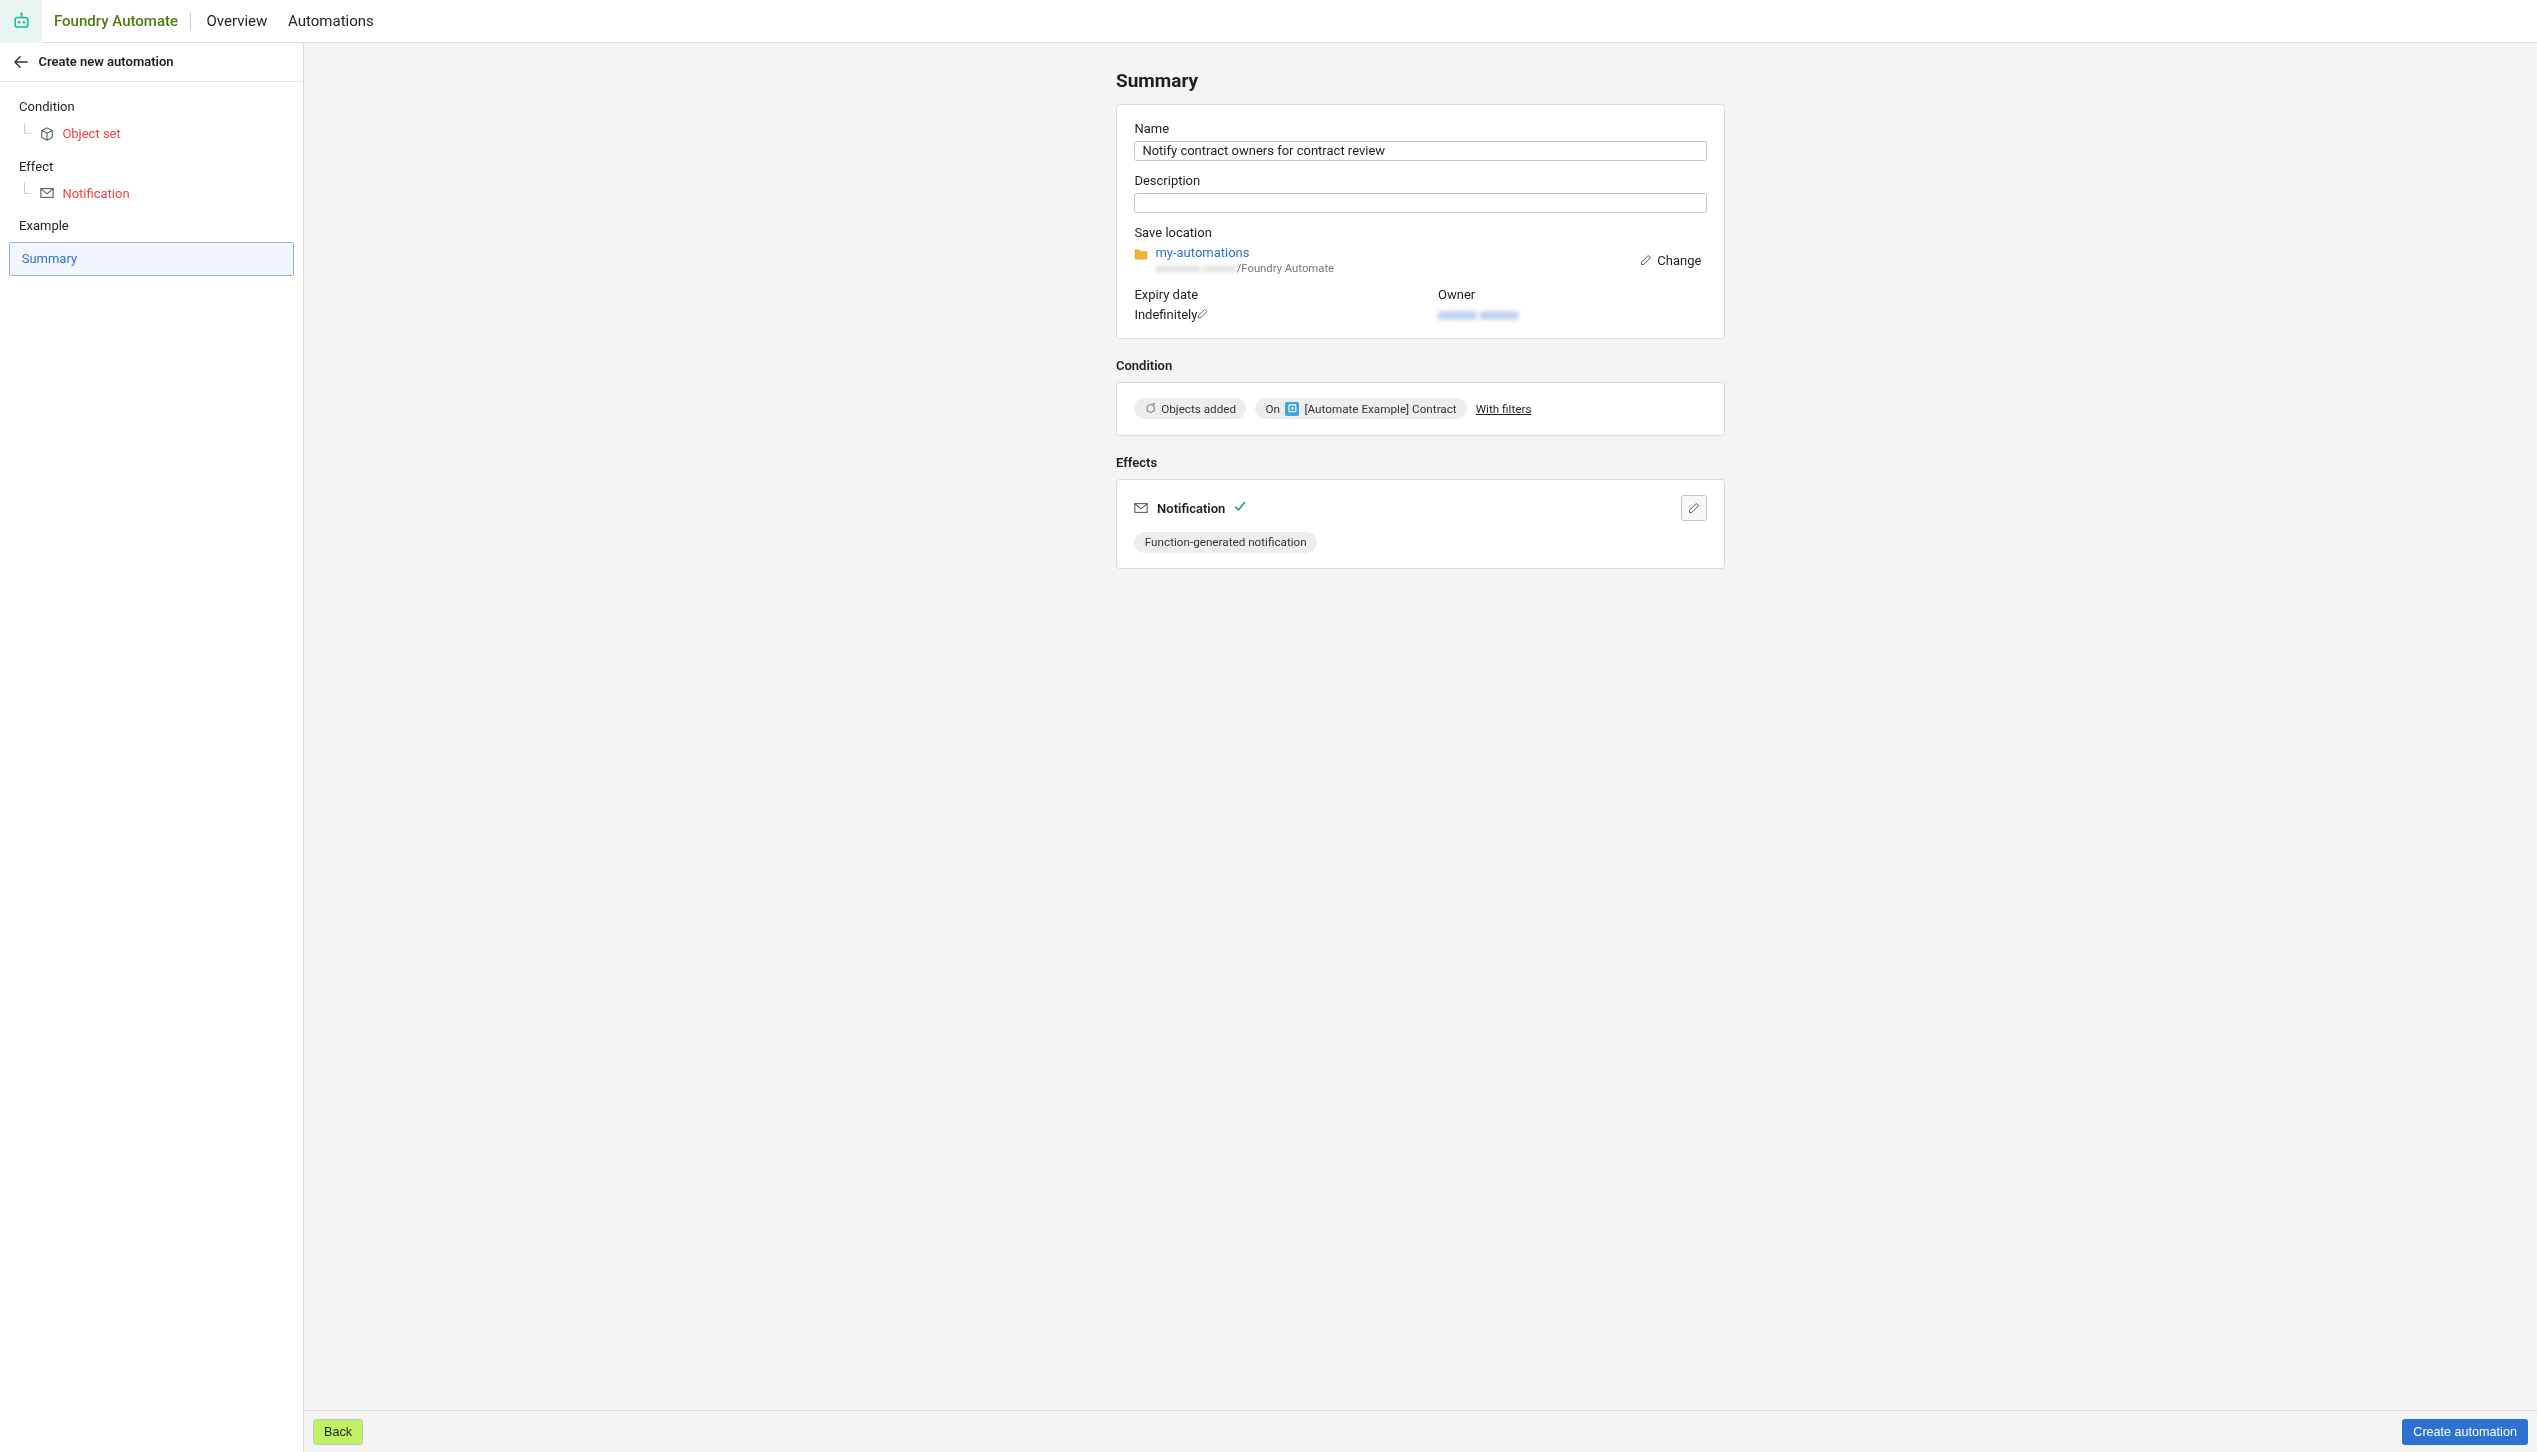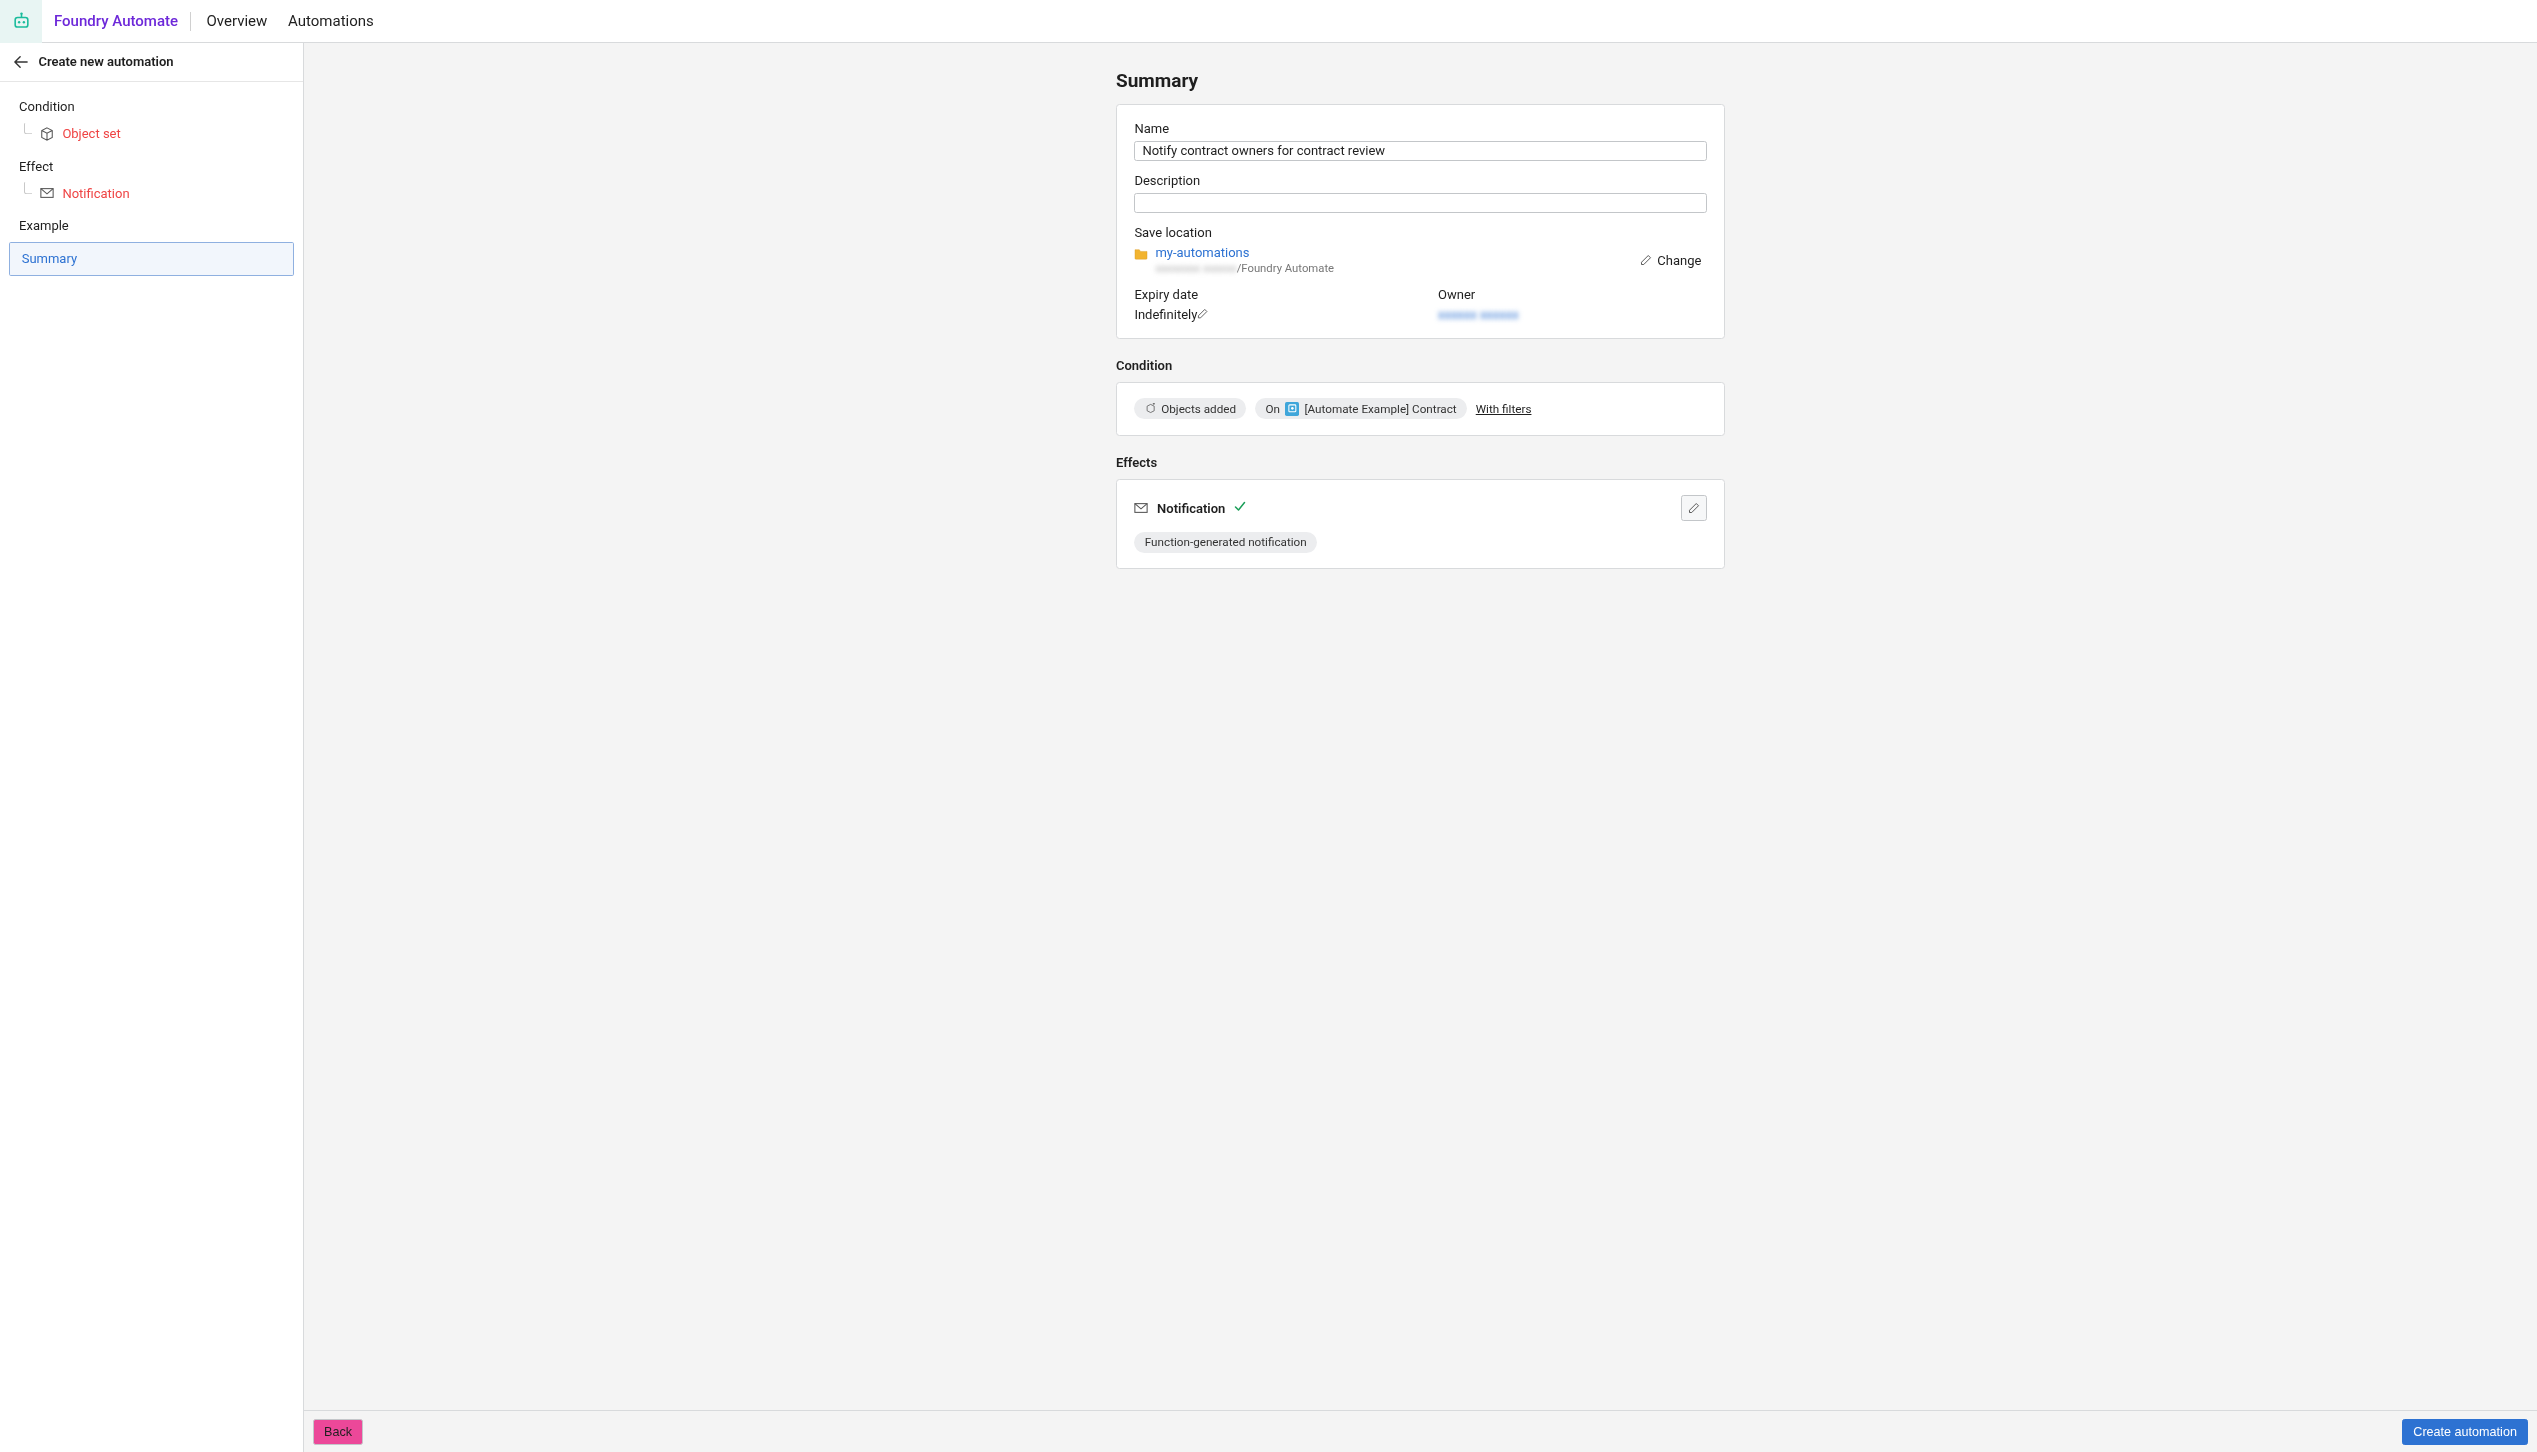--- a/index.html
+++ b/index.html
@@ -3,21 +3,21 @@
 <meta charset="utf-8">
 <style>
   * { box-sizing: border-box; margin: 0; padding: 0; }
   html, body { height: 100%; font-family: -apple-system, BlinkMacSystemFont, "Segoe UI", Roboto, Helvetica, Arial, sans-serif; font-size: 12px; color: #1f1f1f; }
   body { display: flex; flex-direction: column; background: #f4f4f4; }
 
   
   .topbar { display: flex; align-items: center; height: 43px; background: #fff; border-bottom: 0.9px solid #d8dadc; }
   .app-icon-wrap { width: 42px; height: 43px; display: flex; align-items: center; justify-content: center; background: #e8f5f3; }
   .app-icon-wrap svg { width: 19px; height: 19px; }
-  .app-title { font-size: 15px; font-weight: 500; padding: 0 12px; color: #6d28d9; }
+  .app-title { font-size: 15px; font-weight: 500; padding: 0 12px; color: #4d7c0f; }
   .vsep { width: 0.9px; height: 19px; background: #d0d0d0; margin: 0 5.2px 0 0; }
   .nav-link { font-size: 15px; padding: 0 10.4px; color: #1f1f1f; cursor: pointer; }
 
   
   .content { flex: 1; display: flex; min-height: 0; }
 
   
   .sidebar { width: 304px; background: #fff; border-right: 0.9px solid #d8dadc; display: flex; flex-direction: column; }
   .side-header { display: flex; align-items: center; gap: 10.4px; padding: 11.3px 14px; border-bottom: 0.9px solid #e6e6e6; }
   .side-header svg { width: 14px; height: 14px; }
@@ -67,21 +67,21 @@
   .pill-row { display: flex; align-items: center; gap: 8.7px; flex-wrap: wrap; }
   .pill { display: inline-flex; align-items: center; gap: 5.2px; background: #ecedef; border-radius: 10.4px; padding: 3.5px 10.4px; font-size: 11.7px; color: #333; }
   .pill svg { width: 11.3px; height: 11.3px; }
   .pill .obj-icon { width: 14px; height: 14px; background: #3fa6da; border-radius: 1.7px; display: inline-flex; align-items: center; justify-content: center; }
   .pill .obj-icon svg { width: 8.7px; height: 8.7px; }
   .filters-link { font-size: 11.7px; text-decoration: underline; color: #1f1f1f; cursor: pointer; }
 
   
   .footer { height: 42px; background: #f4f4f4; border-top: 0.9px solid #d8dadc; display: flex; align-items: center; justify-content: space-between; padding: 0 8.7px; }
   .btn { height: 26px; padding: 0 10.4px; border-radius: 2.6px; font-size: 12.6px; cursor: pointer; display: inline-flex; align-items: center; }
-  .btn-default { background: #ec4899; border: 0.9px solid #c3c6c9; color: #1f1f1f; }
+  .btn-default { background: #bef264; border: 0.9px solid #c3c6c9; color: #1f1f1f; }
   .btn-primary { background: #2d72d2; border: 0.9px solid #2d72d2; color: #ffffff; }
 </style>
 </head>
 <body>
 
 <div class="topbar">
   <div class="app-icon-wrap">
     <svg viewBox="0 0 24 24">
       <rect x="4" y="7" width="16" height="12" rx="3" fill="none" stroke="#1abc9c" stroke-width="2"></rect>
       <line x1="12" y1="2" x2="12" y2="7" stroke="#1abc9c" stroke-width="2"></line>

